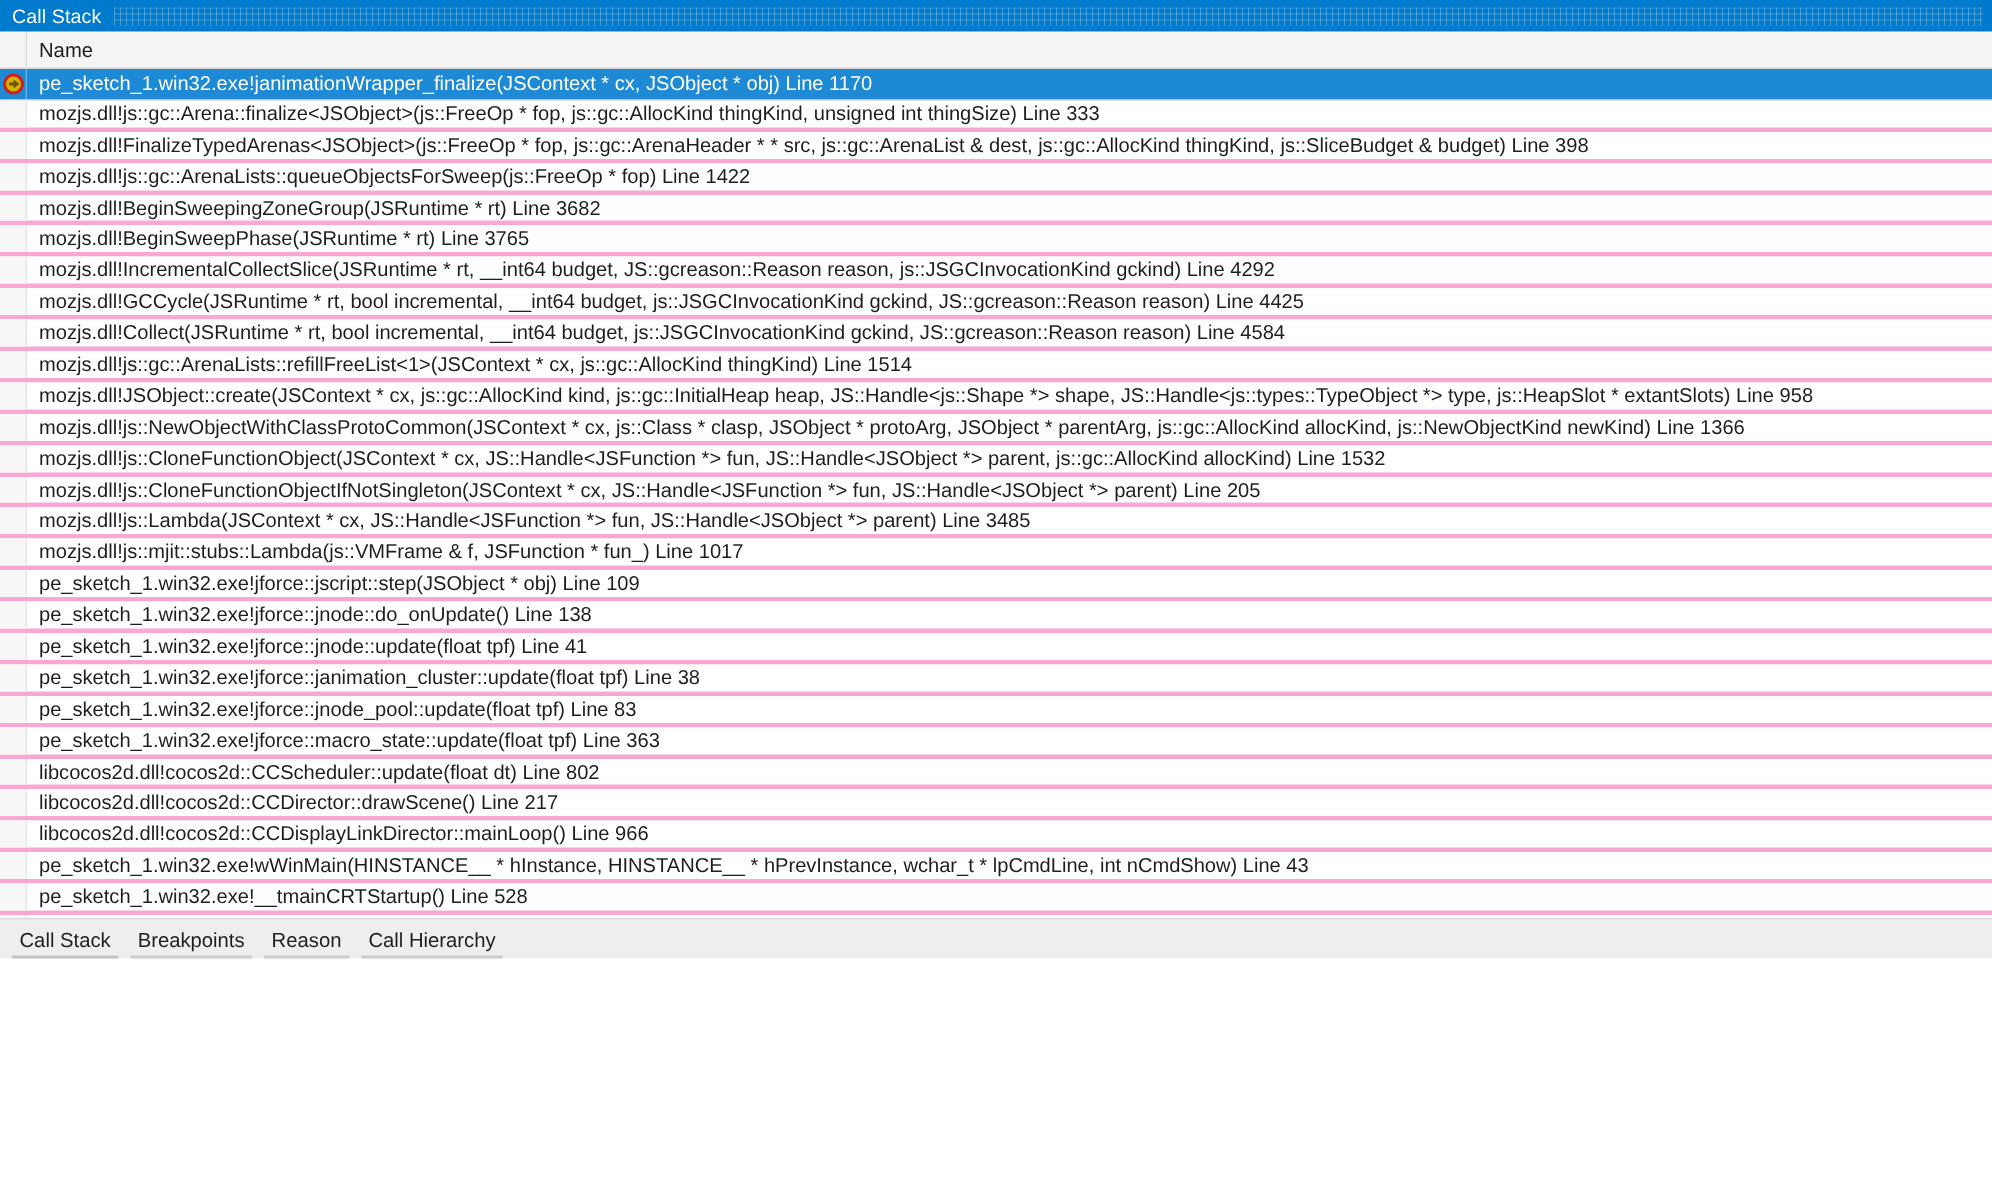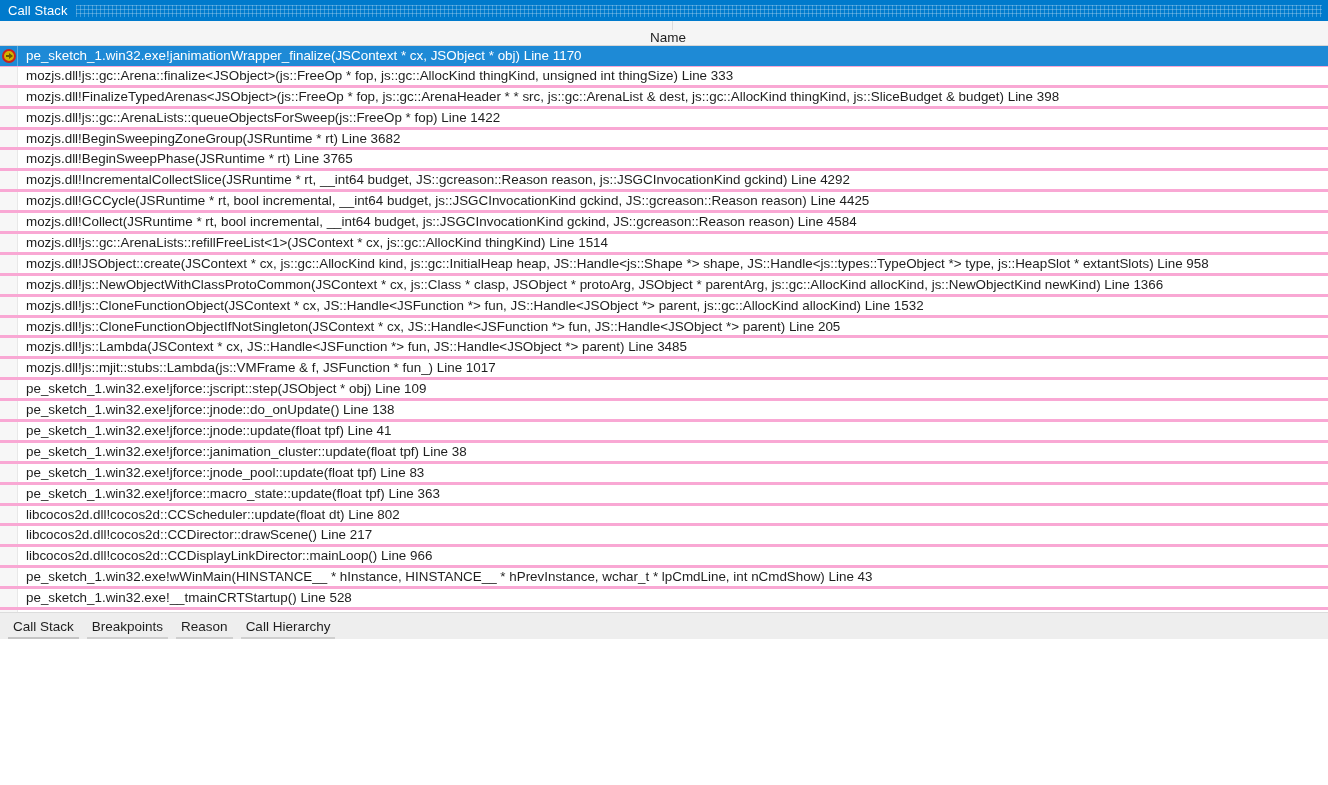--- a/index.html
+++ b/index.html
@@ -56,21 +56,20 @@
   }
 
   
   .colheader {
     height: 25px;
     min-height: 25px;
     background: #f5f5f5;
     border-bottom: 1px solid #d6d6d6;
     display: flex;
     align-items: center;
-    flex-direction: column;
   }
   .colheader .gutter-head {
     width: 18px;
     min-width: 18px;
     height: 100%;
     border-right: 1px solid #dcdcdc;
   }
   .colheader .name-head {
     flex: 1;
     height: 100%;

